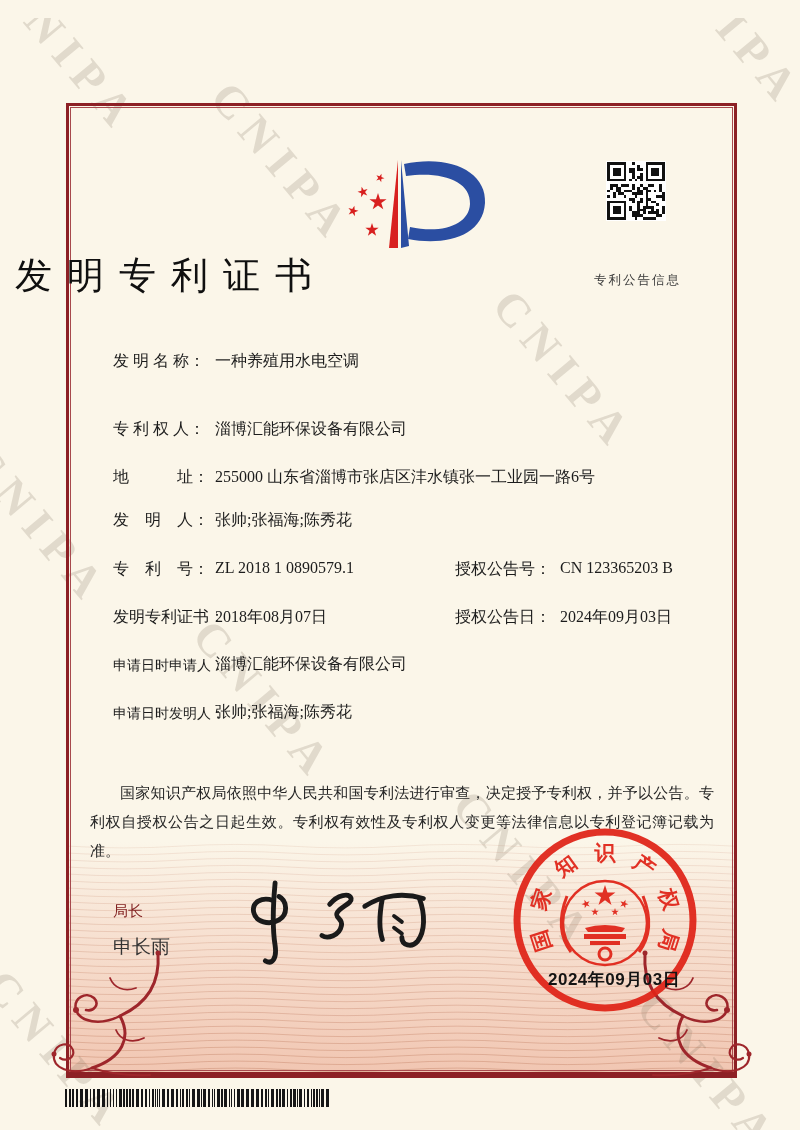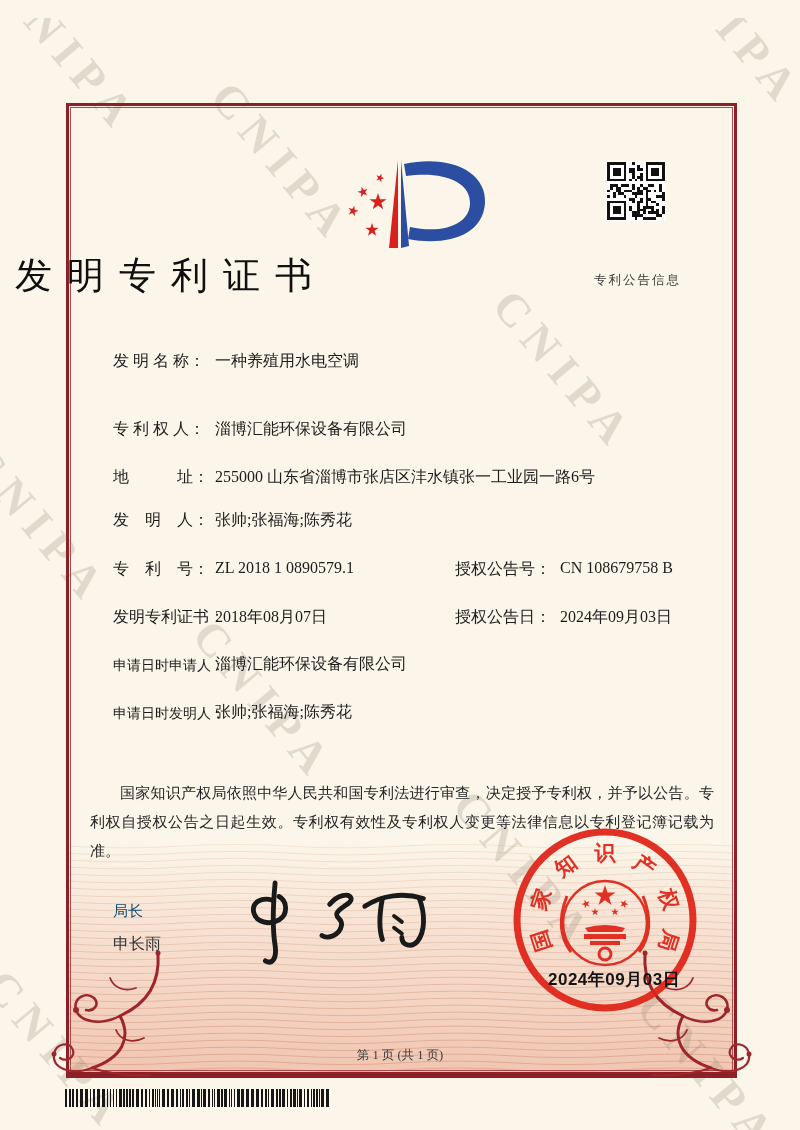--- a/index.html
+++ b/index.html
@@ -21,22 +21,22 @@
   #title{left:0;top:233px;width:800px;font-size:37px;font-weight:normal;
       letter-spacing:15px;text-indent:15px;color:#101010;}
   .row{position:absolute;left:113px;z-index:4;font-size:16px;color:#1c1c1c;white-space:nowrap;}
   .row .lbl{position:absolute;left:0;top:0;}
   .row .val{position:absolute;left:102px;top:0;text-align:right;}
   .row.rcol{left:455px;}
   .row.rcol .val{left:105px;}
   .row.longlbl .lbl{font-size:14px;top:3px;}
   #statement{left:90px;top:761px;width:624px;font-size:15px;line-height:29px;
       text-align:justify;text-indent:2em;color:#262626;}
-  #director-title{left:113px;top:884px;font-size:15px;color:#0c4a6e;font-family:"Liberation Sans",sans-serif;}
-  #director-name{left:113px;top:916px;font-size:16px;color:#333;font-family:"Liberation Sans",sans-serif;}
+  #director-title{left:113px;top:884px;font-size:15px;color:#7f1d1d;font-family:"Liberation Sans",sans-serif;}
+  #director-name{left:113px;top:916px;font-size:19px;color:#333;font-family:"Liberation Sans",sans-serif;}
   #signature{left:240px;top:852px;width:195px;height:95px;z-index:5;}
   #seal{left:505px;top:802px;width:200px;height:200px;z-index:5;opacity:.93;}
   #sealdate{left:548px;top:950px;font-size:17px;font-weight:bold;color:#141414;z-index:6;
       font-family:"Liberation Sans",sans-serif;letter-spacing:0.5px;}
   #footer{left:0;top:1029px;width:800px;text-align:center;font-size:12.5px;color:#3b3b3b;}
   #barcode{left:65px;top:1071px;width:270px;height:18px;z-index:4;}
   .flourish{position:absolute;width:130px;height:135px;z-index:4;}
   #flourish-l{left:40px;top:930px;}
   #flourish-r{left:633px;top:930px;transform:scaleX(-1);}
   #waves{display:block;}
@@ -265,21 +265,21 @@
   <div class="row" style="top:492px">
     <span class="lbl">发　明　人：</span>
     <span class="val">张帅;张福海;陈秀花</span>
   </div>
   <div class="row" style="top:541px">
     <span class="lbl">专　利　号：</span>
     <span class="val">ZL 2018 1 0890579.1</span>
   </div>
   <div class="row rcol" style="top:541px">
     <span class="lbl">授权公告号：</span>
-    <span class="val">CN 108679758 B</span>
+    <span class="val">CN 123365203 B</span>
   </div>
   <div class="row" style="top:589px">
     <span class="lbl">发明专利证书：</span>
     <span class="val">2018年08月07日</span>
   </div>
   <div class="row rcol" style="top:589px">
     <span class="lbl">授权公告日：</span>
     <span class="val">2024年09月03日</span>
   </div>
   <div class="row longlbl" style="top:636px">
@@ -328,21 +328,20 @@
       <path d="M80,108 Q100,102 120,108 L117,112 L83,112 Z" stroke="none"></path>
       <rect x="79" y="114" width="42" height="5" stroke="none"></rect>
       <rect x="85" y="121" width="30" height="4" stroke="none"></rect>
       <circle cx="100" cy="134" r="6" fill="none" stroke-width="3"></circle>
       <path d="M62,76 C54,96 54,116 66,132" fill="none" stroke-width="3"></path>
       <path d="M138,76 C146,96 146,116 134,132" fill="none" stroke-width="3"></path>
     </g>
   </svg>
   <div class="abs" id="sealdate">2024年09月03日</div>
 
-  <div class="abs" id="footer">第 1 页 (共 1 页)</div>
 
   <svg class="flourish" id="flourish-l" viewBox="0 0 130 135" fill="none" stroke="#9e262b" stroke-linecap="round">
     <g id="flg">
       <path d="M118,5 C120,35 108,55 80,68" stroke-width="3"></path>
       <path d="M80,68 C60,78 40,74 36,62 C33,50 46,43 54,50 C60,56 54,64 46,62" stroke-width="2.5"></path>
       <path d="M80,68 C92,90 82,110 52,120" stroke-width="3"></path>
       <path d="M52,120 C30,128 12,120 14,106 C16,95 30,93 33,102 C35,110 26,114 20,110" stroke-width="2.2"></path>
       <path d="M96,40 C84,44 74,40 70,30" stroke-width="1.8"></path>
       <path d="M104,90 C92,96 80,92 76,82" stroke-width="1.8"></path>
       <path d="M52,120 C70,126 90,128 110,127" stroke-width="2"></path>

